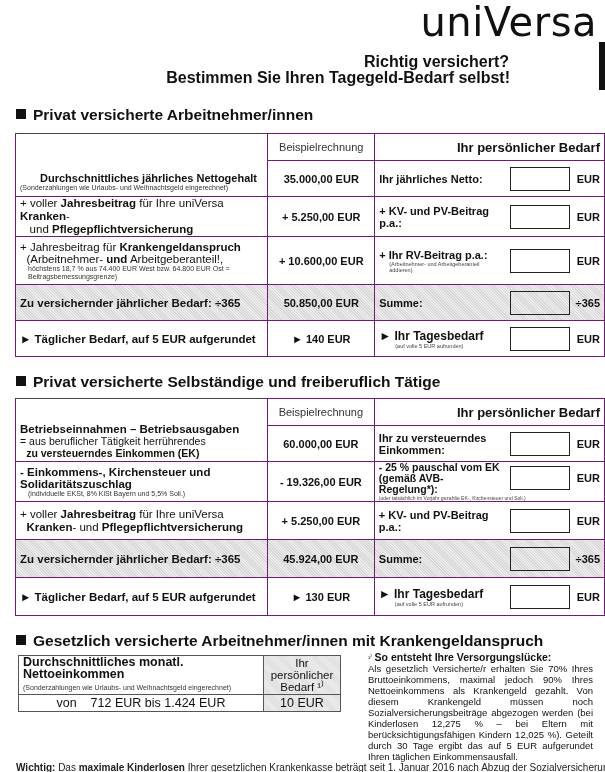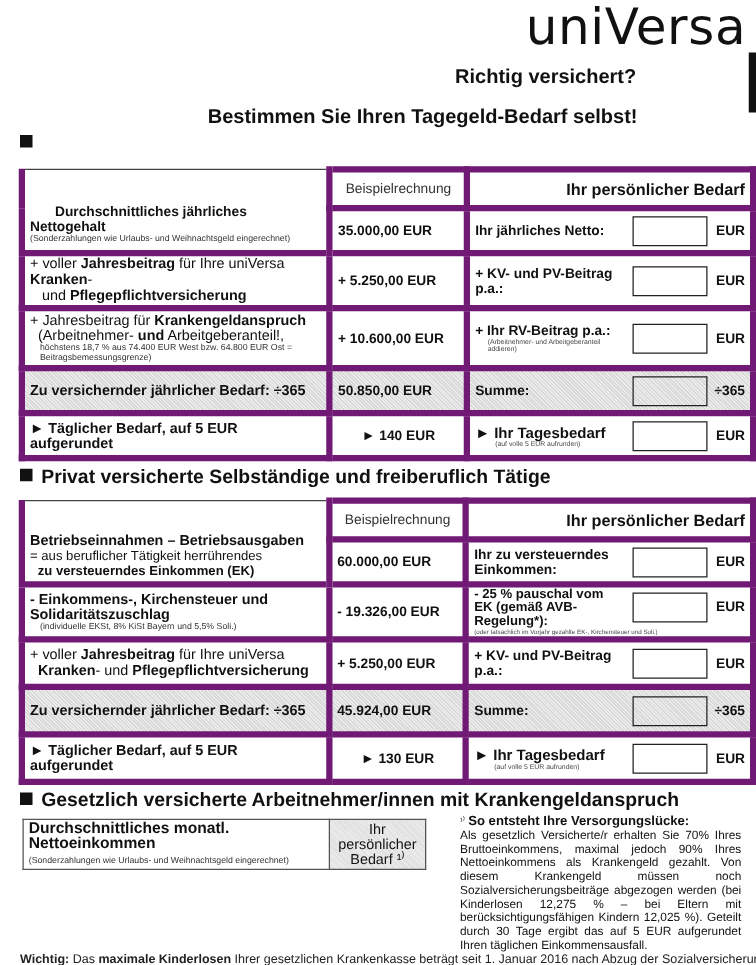--- a/index.html
+++ b/index.html
@@ -3,27 +3,27 @@
 <meta charset="utf-8">
 <style>
   html, body { margin: 0; padding: 0; background: #fff; }
   body { width: 605px; height: 772px; position: relative; overflow: hidden;
          font-family: "Liberation Sans", sans-serif; color: #111; }
   .abs { position: absolute; }
   .logo { right: 8px; top: 0px; font-size: 40px; letter-spacing: 0.5px; color: #111; font-family: "DejaVu Sans", sans-serif; font-weight: normal; line-height: 44px; }
   .side-bar { right: 0px; top: 42px; width: 6px; height: 48px; background: #111; }
   .title { right: 96px; text-align: right; font-weight: bold; font-size: 16px; line-height: 20px; }
   .t1 { top: 52px; margin-left: 36px; }
-  .t2 { top: 84px; right: 95px; }
+  .t2 { top: 68px; right: 95px; }
   .section-head { left: 16px; font-weight: bold; font-size: 15.5px; }
   .section-head .sq { display: inline-block; width: 10px; height: 10px; background: #111; margin-right: 7px; vertical-align: 1px; }
   table.calc { position: absolute; border-collapse: collapse; font-size: 11px; }
-  table.calc td { border: 5px solid #701a75; padding: 0 4px; vertical-align: middle; }
+  table.calc td { border: 1px solid #701a75; padding: 0 4px; vertical-align: middle; }
   table.calc td.lbl { width: 258px; }
-  table.calc td.ex { width: 100px; text-align: left; font-weight: bold; }
+  table.calc td.ex { width: 100px; text-align: center; font-weight: bold; }
   table.calc td.mine { width: 228px; position: relative; margin-top: 24px; }
   .head-row td { height: 26px; }
   .head-row td.lbl { border-top: 1px solid #444; }
   .head-ex { font-weight: normal !important; text-align: center !important; color: #333; }
   .head-mine { text-align: right; font-weight: bold; font-size: 13px; }
   .shade { background: repeating-linear-gradient(45deg, #d8d8d8 0 1px, #ececec 1px 2px); }
   .b { font-weight: bold; }
   .small { font-size: 7px; color: #333; line-height: 8px; display: block; }
   .tiny { font-size: 5.5px; color: #444; line-height: 6px; display: block; }
   .inbox { position: absolute; right: 34px; top: 50%; transform: translateY(-50%); width: 58px; height: 22px; border: 1px solid #222; background: #fff; }
@@ -40,21 +40,21 @@
 </style>
 </head>
 <body>
 
 <div class="abs logo">uniVersa</div>
 <div class="abs side-bar"></div>
 <div class="abs title t1">Richtig versichert?</div>
 <div class="abs title t2">Bestimmen Sie Ihren Tagegeld-Bedarf selbst!</div>
 
 <div class="abs section-head" style="top:106px;">
-  <span class="sq"></span>
+  <span class="sq"></span><span>Privat versicherte Arbeitnehmer/innen</span>
 </div>
 <table class="calc" style="left:15px; top:133px;">
   <tbody>
       <tr class="head-row">
     <td class="lbl" rowspan="2" style="border-bottom:none; vertical-align:bottom; padding-bottom:4px;">
       <span class="b" style="font-size:11px;padding-left:20px;">Durchschnittliches jährliches Nettogehalt</span>
       <span class="small">(Sonderzahlungen wie Urlaubs- und Weihnachtsgeld eingerechnet)</span>
     </td>
     <td class="ex head-ex">Beispielrechnung</td>
     <td class="mine head-mine">Ihr persönlicher Bedarf</td>
@@ -190,20 +190,24 @@
   <tbody>
       <tr>
     <td class="h1" style="line-height:12px;">
       <span class="b" style="font-size:12.5px;">Durchschnittliches monatl. Nettoeinkommen</span><br>
       <span style="font-size:7px; color:#333;">(Sonderzahlungen wie Urlaubs- und Weihnachtsgeld eingerechnet)</span>
     </td>
     <td class="h2 val">
       <span>Ihr persönlicher</span><br><span>Bedarf ¹⁾</span>
     </td>
   </tr>
+  <tr>
+        <td style="white-space:pre;">von    712 EUR bis 1.424 EUR</td>
+        <td class="val">10 EUR</td>
+      </tr>
 </tbody>
   </table>
 
 <div class="abs note">
   <span style="font-size:7px; vertical-align:top;">¹⁾</span>
   <span class="b" style="font-size:10.5px;">So entsteht Ihre Versorgungslücke:</span><br>
   <span>Als gesetzlich Versicherte/r erhalten Sie 70% Ihres Bruttoeinkommens, maximal jedoch 90% Ihres Nettoeinkommens als Krankengeld gezahlt. Von diesem Krankengeld müssen noch Sozialversicherungsbeiträge abgezogen werden (bei Kinderlosen 12,275 % – bei Eltern mit berücksichtigungsfähigen Kindern 12,025 %). Geteilt durch 30 Tage ergibt das auf 5 EUR aufgerundet Ihren täglichen Einkommensausfall.</span>
 </div>
 
 <div class="abs footer">

